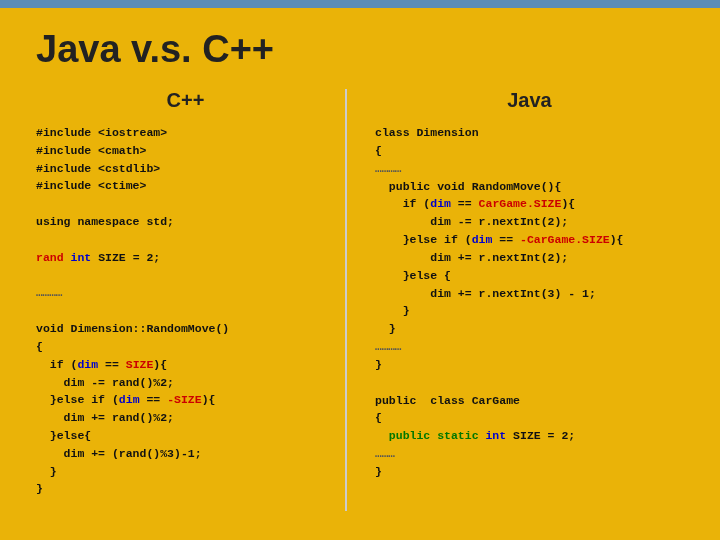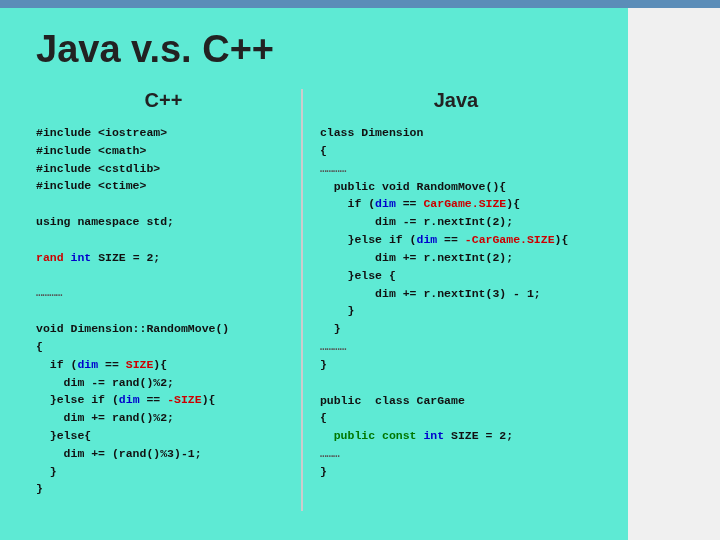--- a/index.html
+++ b/index.html
@@ -12,23 +12,23 @@
       overflow: hidden;
     }
 
     .top-bar {
       width: 100%;
       height: 8px;
       background: #5b8db8;
     }
 
     .slide {
-      width: 628px;
+      width: 720px;
       height: 532px;
-      background: #5eead4;
+      background: #eab308;
       padding: 20px 36px 20px 36px;
       position: relative;
     }
 
     .slide-title {
       font-size: 38px;
       font-weight: bold;
       color: #222;
       margin-bottom: 18px;
       font-family: Arial, sans-serif;
@@ -42,21 +42,21 @@
     }
 
     .col-left {
       width: 48%;
       padding-right: 10px;
       border-right: 2px solid #ccc;
     }
 
     .col-right {
       width: 52%;
-      padding-left: 17px;
+      padding-left: 28px;
     }
 
     .col-header {
       font-size: 20px;
       font-weight: bold;
       color: #222;
       text-align: center;
       margin-bottom: 12px;
       font-family: Arial, sans-serif;
     }
@@ -136,19 +136,19 @@
         dim += r.nextInt(2);
     }else {
         dim += r.nextInt(3) - 1;
     }
   }
 <span class="dots">…………</span>
 }
 
 public  class CarGame
 {
-  <span class="kw-green">public const</span> <span class="kw-blue">int</span> SIZE = 2;
+  <span class="kw-green">public static</span> <span class="kw-blue">int</span> SIZE = 2;
 <span class="dots">………</span>
 }</span></div>
     </div>
 
   </div>
 </div>
 
 </body></html>

